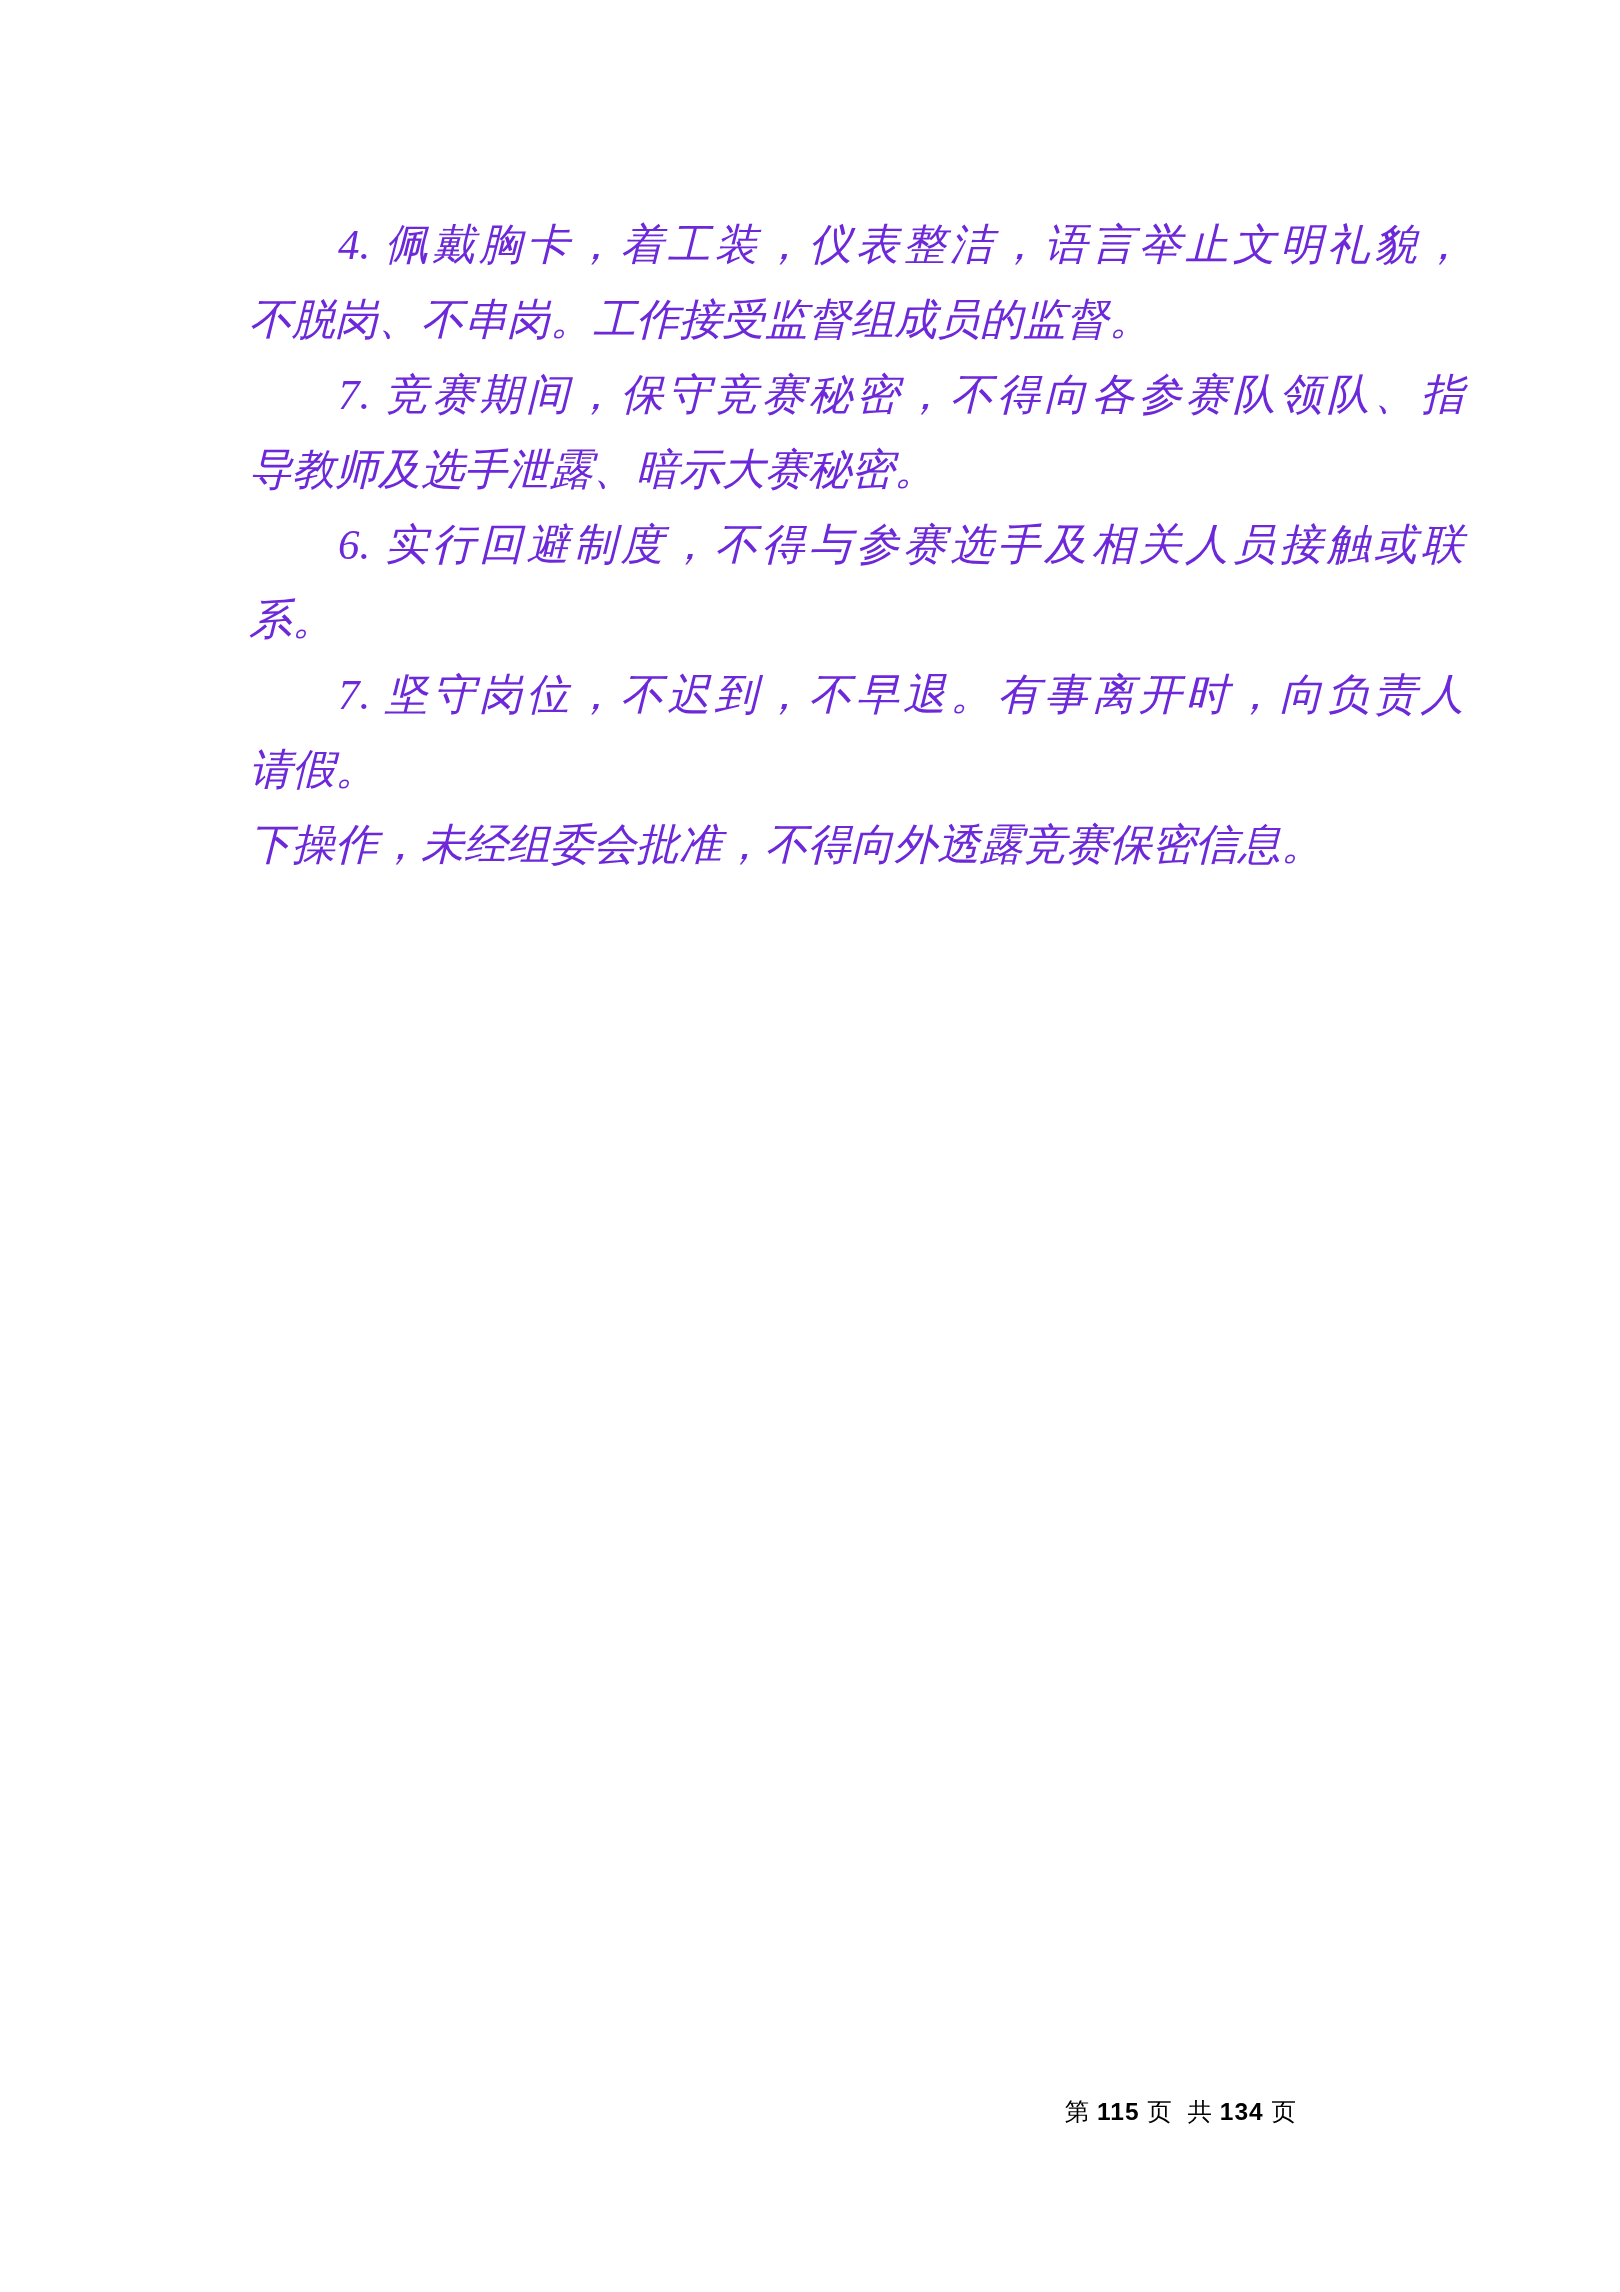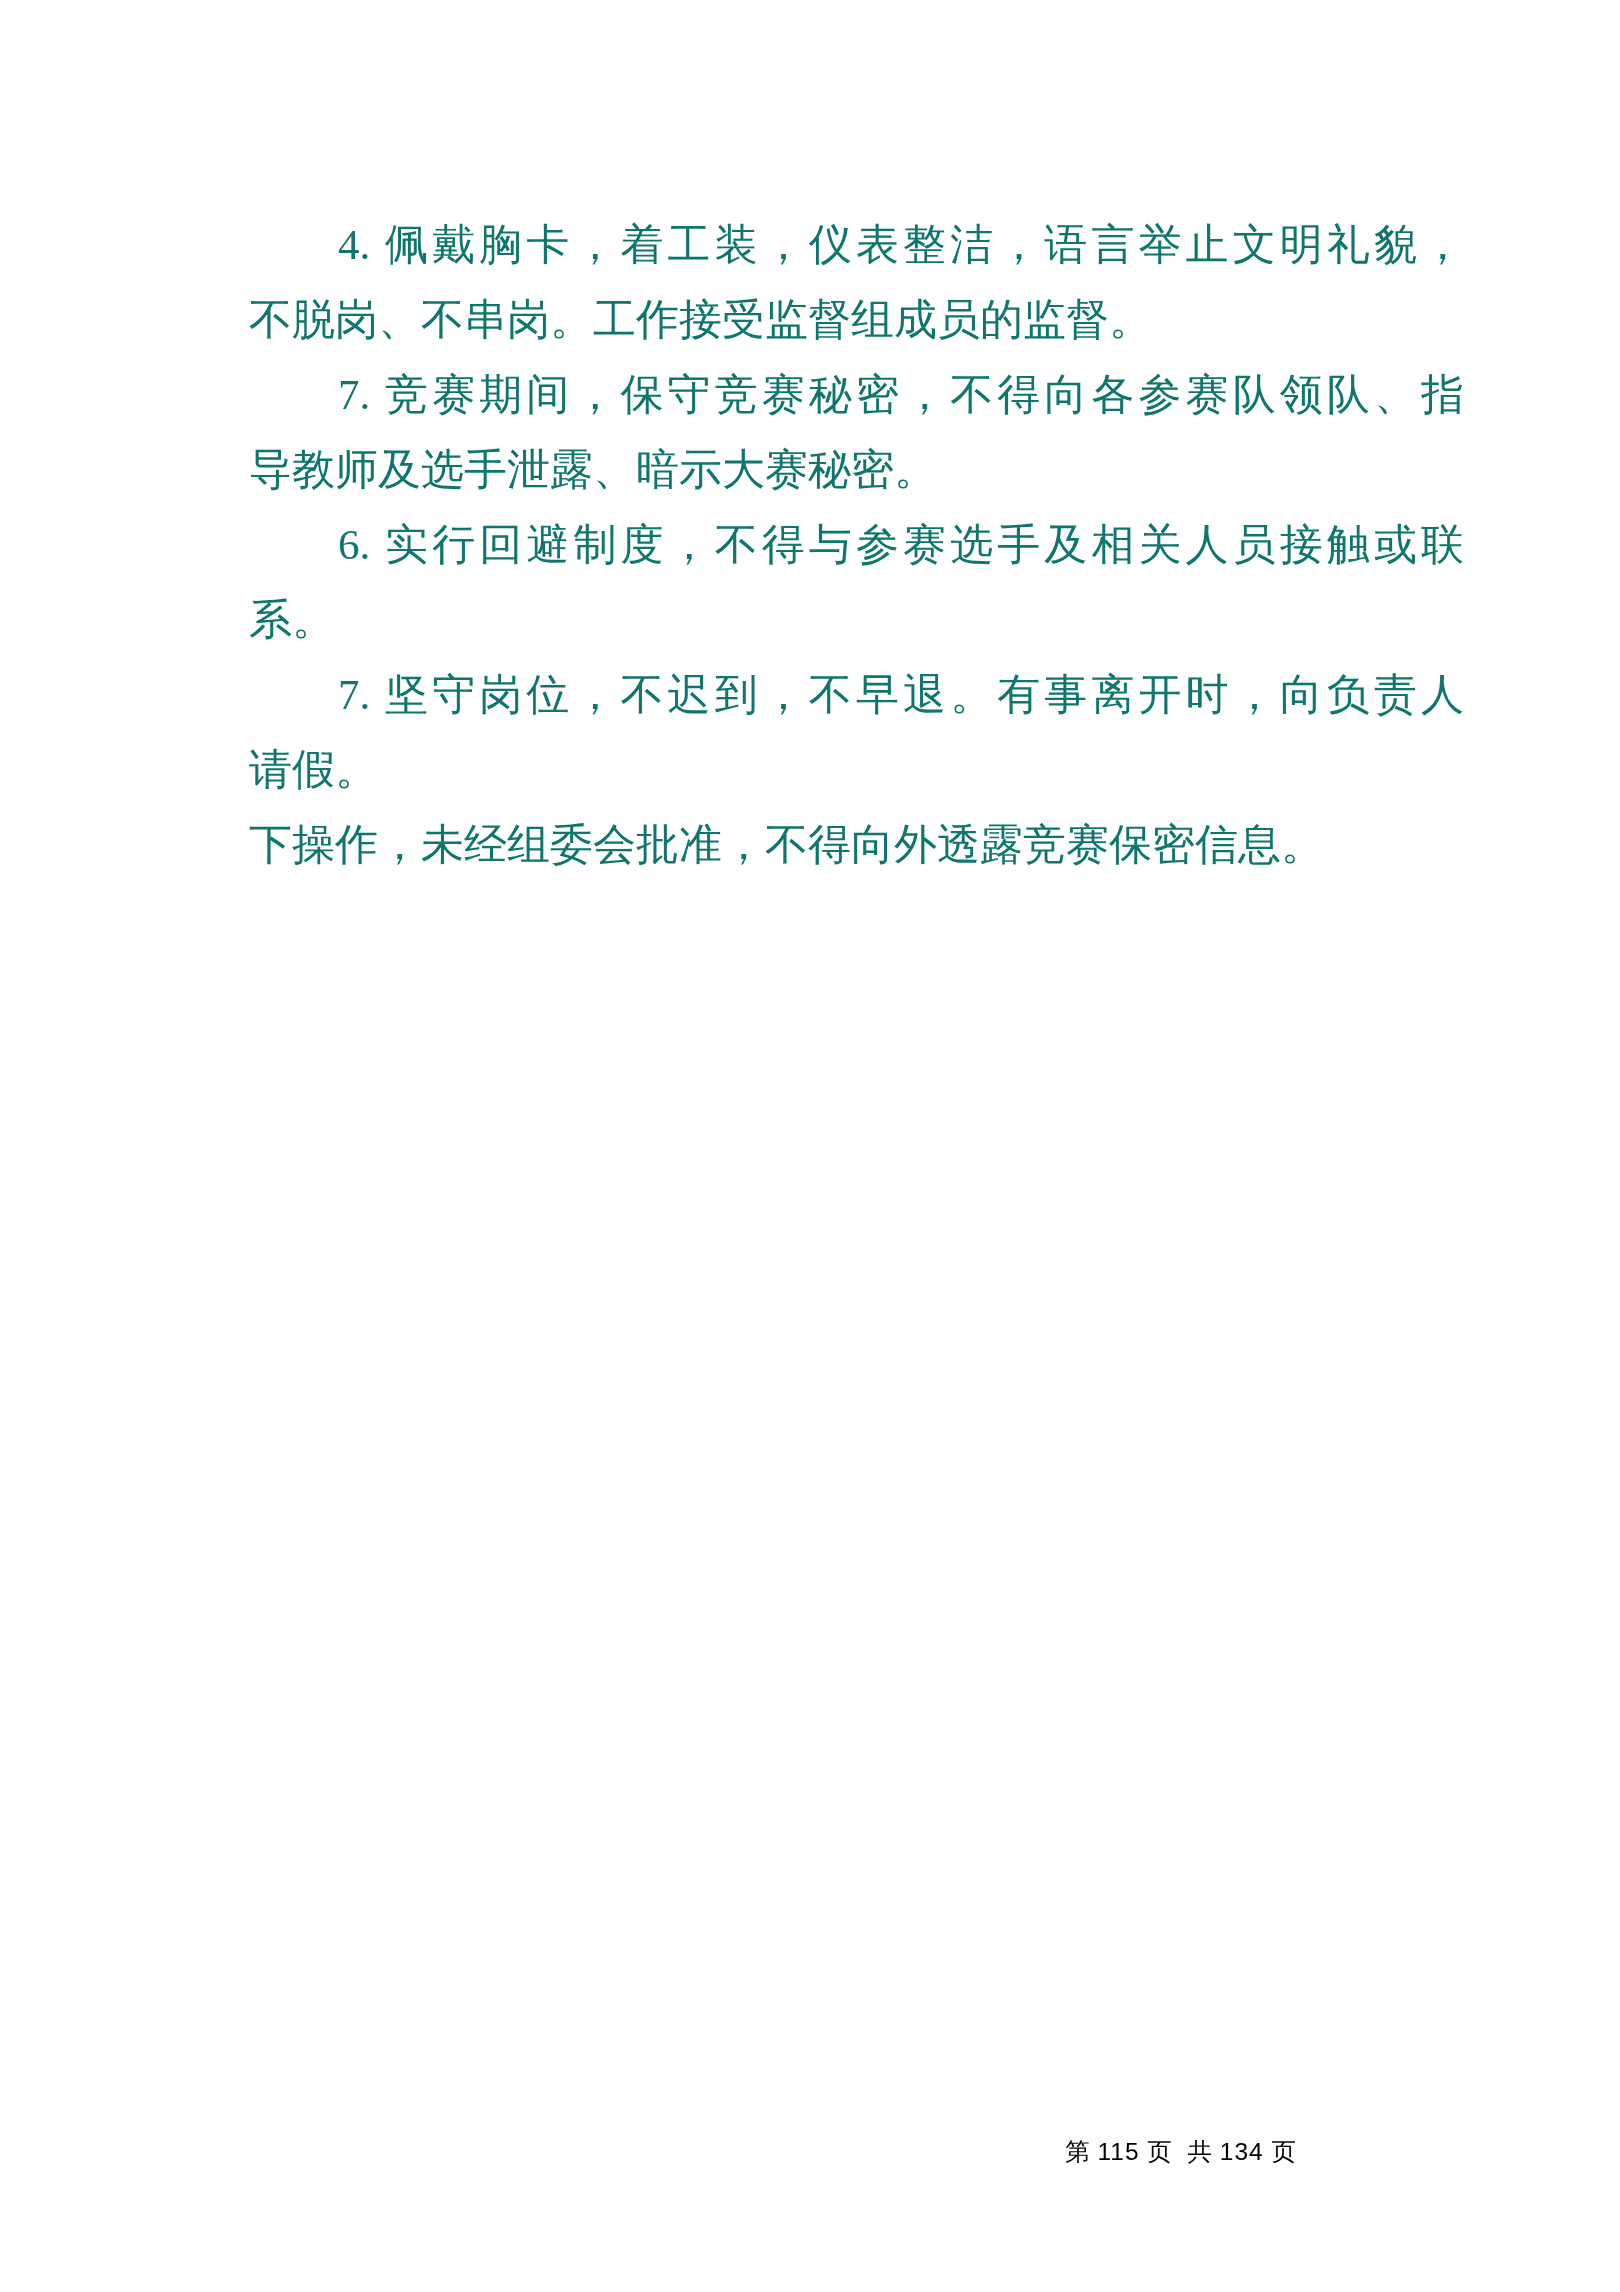--- a/index.html
+++ b/index.html
@@ -22,23 +22,24 @@
     position: absolute;
     left: 249px;
     top: 207px;
     width: 1215px;
   }
 
   .line {
     height: 75px;
     line-height: 75px;
     font-size: 43px;
-    color: #0f766e;
+    color: #6d28d9;
     text-align: left;
     white-space: normal;
+    font-style: italic;
   }
 
   .indent {
     padding-left: 89px;
   }
 
   .justify {
     text-align: justify;
     text-align-last: justify;
   }
@@ -69,23 +70,22 @@
   .footer .tok:last-child {
     margin-right: 0;
   }
 
   .footer .gap {
     margin-right: 15.7px;
   }
 
   .footer .num {
     font-family: "Liberation Sans", "DejaVu Sans", sans-serif;
-    font-weight: normal;
+    font-weight: bold;
     letter-spacing: 1px;
-    margin-top: 40px;
   }
 </style>
 </head>
 <body>
 
 <div class="page">
 
   <div class="content">
     <div class="line indent justify">4. 佩戴胸卡，着工装，仪表整洁，语言举止文明礼貌，</div>
     <div class="line">不脱岗、不串岗。工作接受监督组成员的监督。</div>

